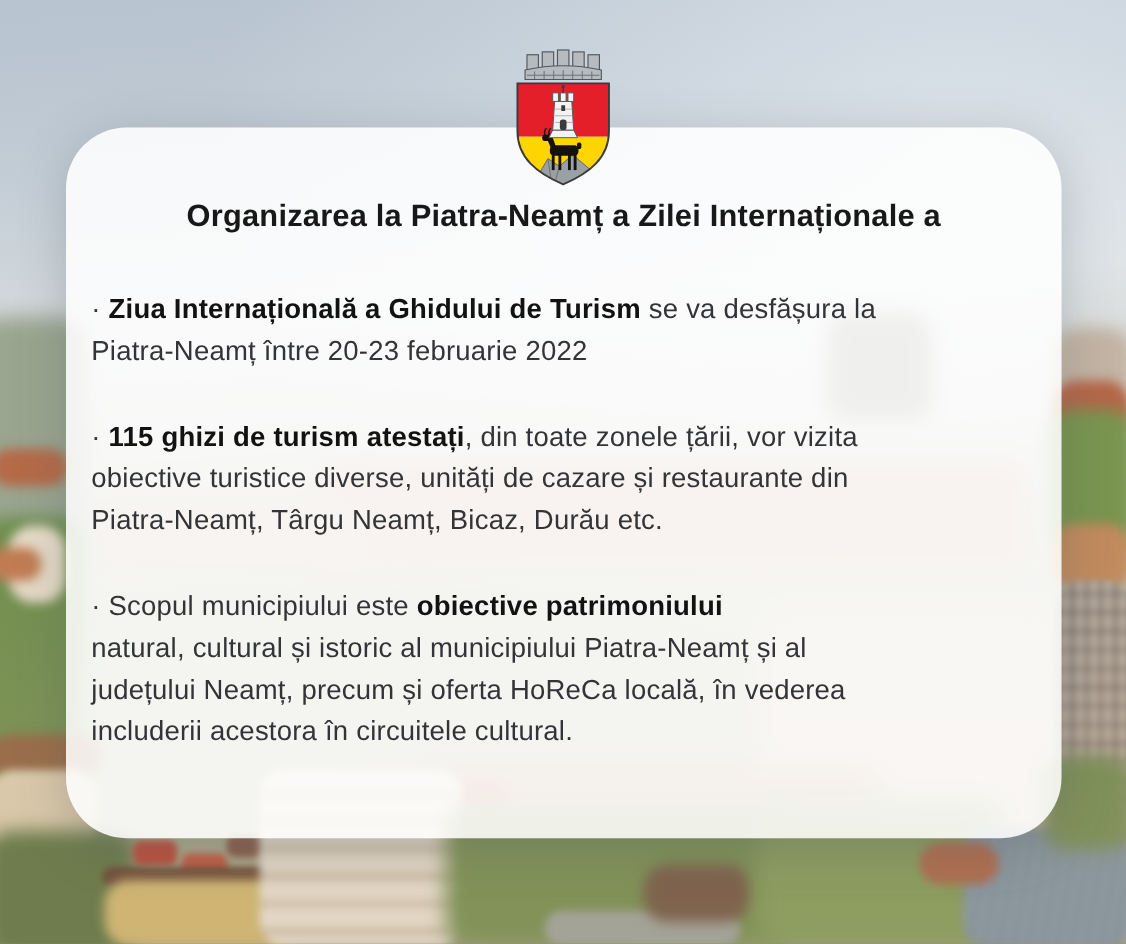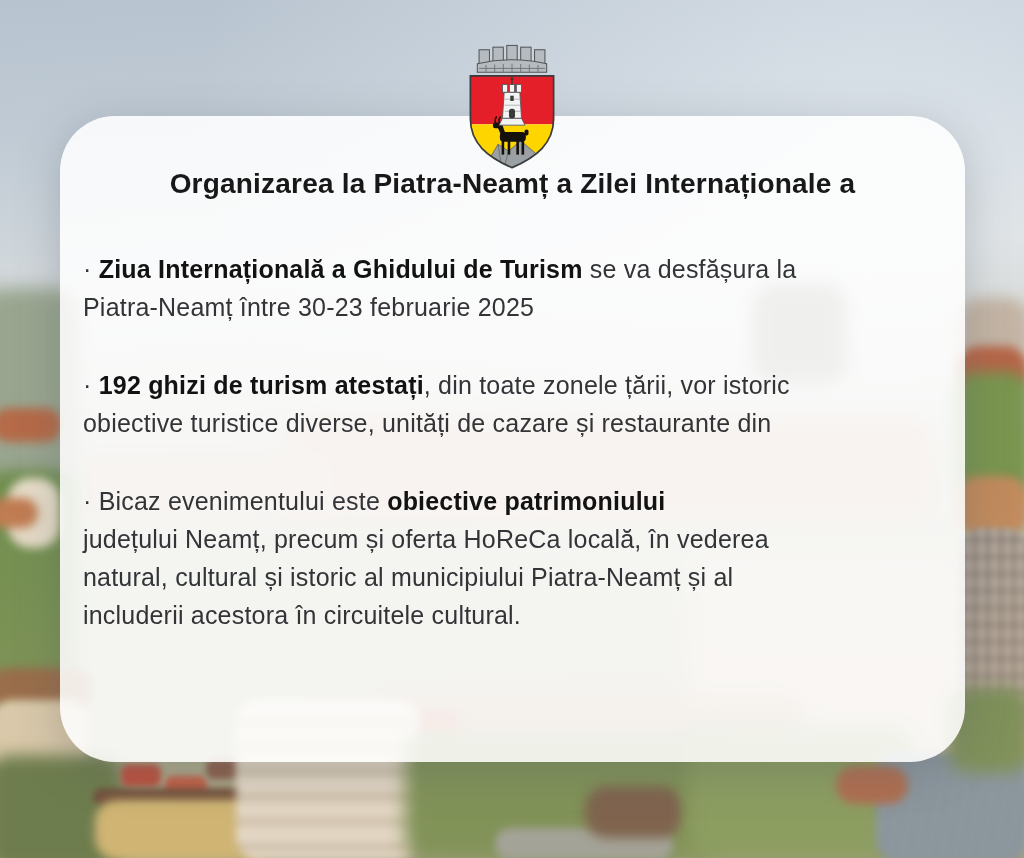--- a/index.html
+++ b/index.html
@@ -66,21 +66,21 @@
   .card{
     position:absolute;left:60px;top:116px;width:905px;height:646px;
     background:rgba(255,255,255,0.87);
     border-radius:55px;
     box-shadow:0 10px 45px rgba(80,90,100,.30);
     box-sizing:border-box;
     padding:44px 23px 0 23px;
     z-index:5;
   }
   .title{
-    margin:4px;
+    margin:16px;
     font-size:28px;font-weight:800;line-height:40px;
     color:#181818;text-align:center;letter-spacing:.2px;
   }
   .title-line{display:block;}
   .body{margin-top:0;}
   .para{
     margin:46px 0 0 0;
     font-size:25px;font-weight:400;line-height:38px;
     color:#333437;letter-spacing:.2px;
   }
@@ -146,30 +146,31 @@
     <div class="blob r-trees-bot"></div>
   </div>
 
   <div class="card">
     <h1 id="title" class="title">
         <span class="title-line">Organizarea la Piatra-Neamț a Zilei Internaționale a</span>
       </h1>
     <div id="body" class="body">
         <p class="para">
           <span class="line"><span class="seg">· </span><span class="seg bold">Ziua Internațională a Ghidului de Turism</span><span class="seg"> se va desfășura la</span></span>
-          <span class="line"><span class="seg">Piatra-Neamț între 30-23 februarie 2025</span></span>
+          <span class="line"><span class="seg">Piatra-Neamț între 20-23 februarie 2022</span></span>
         </p>
         <p class="para">
-          <span class="line"><span class="seg">· </span><span class="seg bold">192 ghizi de turism atestați</span><span class="seg">, din toate zonele țării, vor istoric</span></span>
+          <span class="line"><span class="seg">· </span><span class="seg bold">115 ghizi de turism atestați</span><span class="seg">, din toate zonele țării, vor vizita</span></span>
           <span class="line"><span class="seg">obiective turistice diverse, unități de cazare și restaurante din</span></span>
+          <span class="line"><span class="seg">Piatra-Neamț, Târgu Neamț, Bicaz, Durău etc.</span></span>
         </p>
         <p class="para">
-          <span class="line"><span class="seg">· Bicaz evenimentului este </span><span class="seg bold">obiective patrimoniului</span></span>
+          <span class="line"><span class="seg">· Scopul municipiului este </span><span class="seg bold">obiective patrimoniului</span></span>
+          <span class="line"><span class="seg">natural, cultural și istoric al municipiului Piatra-Neamț și al</span></span>
           <span class="line"><span class="seg">județului Neamț, precum și oferta HoReCa locală, în vederea</span></span>
-          <span class="line"><span class="seg">natural, cultural și istoric al municipiului Piatra-Neamț și al</span></span>
           <span class="line"><span class="seg">includerii acestora în circuitele cultural.</span></span>
         </p>
       </div>
   </div>
 
   <div class="coa" title="Stema municipiului Piatra-Neamț">
     <svg viewBox="0 0 120 160" xmlns="http://www.w3.org/2000/svg" aria-hidden="true">
 
       <g>
         <rect class="crown" x="22" y="18" width="12" height="18"></rect>

